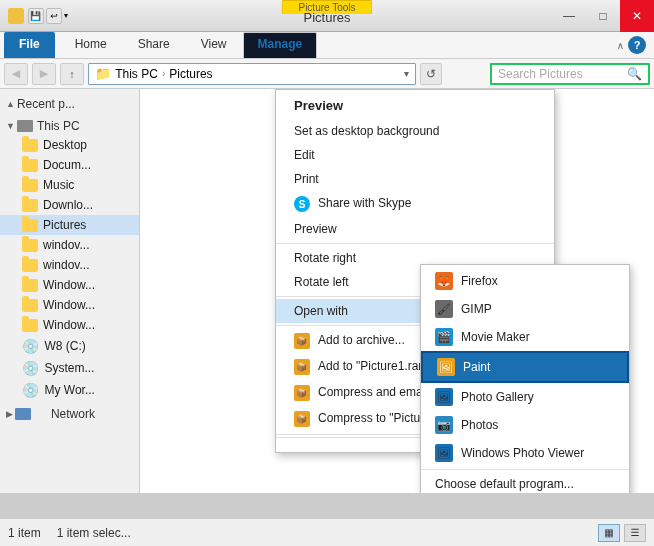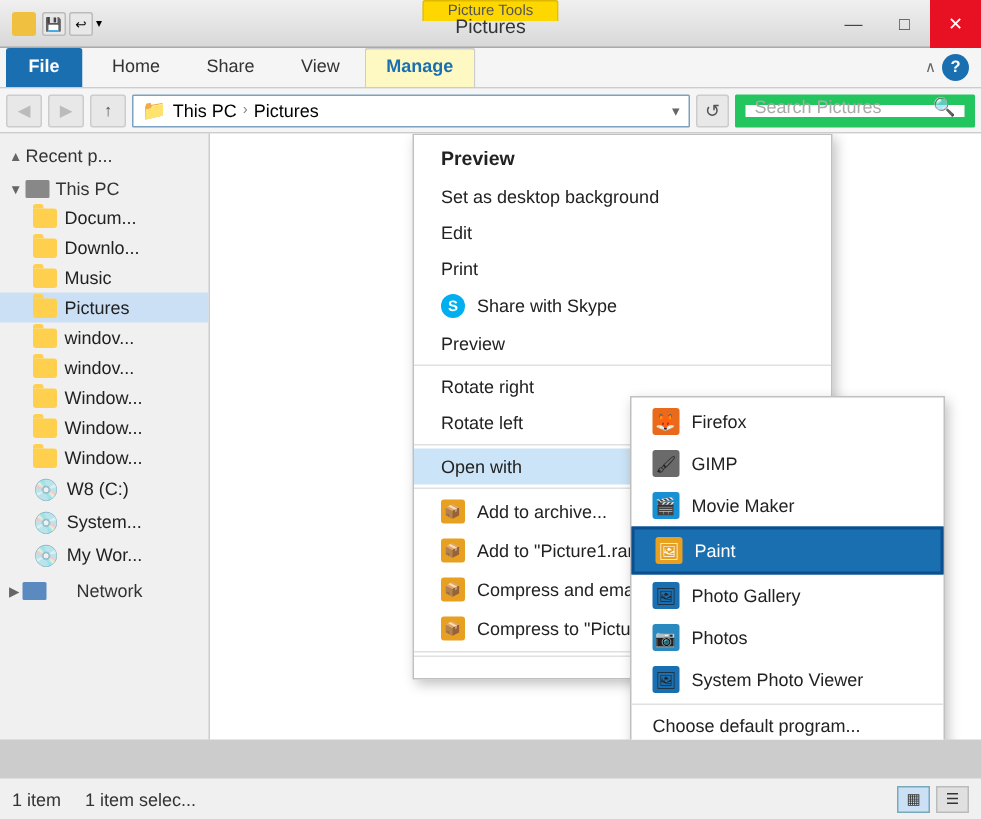--- a/index.html
+++ b/index.html
@@ -100,21 +100,21 @@
     .ribbon-tab {
       padding: 4px 14px;
       cursor: pointer;
       font-size: 12px;
       color: #333;
       border: 1px solid transparent;
       border-bottom: none;
       border-radius: 2px 2px 0 0;
     }
     .ribbon-tab.active {
-      background: #fef9c3;
+      background: #0f172a;
       border-color: #ccc;
       color: #1a6fb0;
       font-weight: 600;
     }
     .ribbon-tab.file-tab {
       background: #1a6fb0;
       color: white;
       font-weight: 600;
       margin-right: 4px;
     }
@@ -177,27 +177,27 @@
       width: 22px; height: 22px;
       background: #e8e8e8;
       border: 1px solid #ccc;
       border-radius: 2px;
       display: flex; align-items: center; justify-content: center;
       cursor: pointer;
       font-size: 12px; color: #555;
     }
     .search-box {
       width: 160px; height: 22px;
-      border: 7px solid #22c55e;
+      border: 2px solid #22c55e;
       background: white;
       border-radius: 1px;
-      display: flex; align-items: flex-end;
+      display: flex; align-items: center;
       padding: 0 6px;
       gap: 4px;
-      font-size: 12px; color: #aaa;
+      font-size: 12px; color: #aaa; margin-left: 44px;
     }
     .search-icon-inner {
       font-size: 12px; color: #888;
     }
 
     
     .main-area {
       display: flex;
       height: calc(546px - 32px - 52px - 30px - 28px);
     }
@@ -281,21 +281,21 @@
       border: 1px solid #c0c0c0;
       box-shadow: 2px 3px 8px rgba(0,0,0,0.25);
       z-index: 100;
       padding: 2px 0;
     }
     .ctx-item {
       padding: 5px 18px;
       font-size: 12px;
       color: #222;
       cursor: pointer;
-      display: flex; align-items: center; gap: 8px;
+      display: flex; align-items: flex-start; gap: 8px;
       position: relative;
     }
     .ctx-item.header-item {
       font-weight: 700;
       background: #fff;
       font-size: 13px;
       padding: 6px 18px;
     }
     .ctx-item.has-sub::after {
       content: '▶';
@@ -470,29 +470,33 @@
     </div>
 
     <div class="sidebar-section">
       <div class="sidebar-header">
         <span class="sidebar-expand">▼</span>
         <span class="pc-icon"></span>
         <span style="margin-left:4px;">This PC</span>
       </div>
       <div class="sidebar-item">
         <span class="folder-icon"></span>
+        <span>Desktop</span>
+      </div>
+      <div class="sidebar-item">
+        <span class="folder-icon"></span>
         <span>Docum...</span>
       </div>
       <div class="sidebar-item">
         <span class="folder-icon"></span>
+        <span>Music</span>
+      </div>
+      <div class="sidebar-item">
+        <span class="folder-icon"></span>
         <span>Downlo...</span>
-      </div>
-      <div class="sidebar-item">
-        <span class="folder-icon"></span>
-        <span>Music</span>
       </div>
       <div class="sidebar-item selected">
         <span class="folder-icon"></span>
         <span>Pictures</span>
       </div>
       <div class="sidebar-item">
         <span class="folder-icon"></span>
         <span>windov...</span>
       </div>
       <div class="sidebar-item">
@@ -612,21 +616,21 @@
       <div class="sub-item">
         <span class="app-icon photogallery-icon">🖼</span>
         <span>Photo Gallery</span>
       </div>
       <div class="sub-item">
         <span class="app-icon photos-icon">📷</span>
         <span>Photos</span>
       </div>
       <div class="sub-item">
         <span class="app-icon photoviewer-icon">🖼</span>
-        <span>System Photo Viewer</span>
+        <span>Windows Photo Viewer</span>
       </div>
       <div class="ctx-divider"></div>
       <div class="sub-item">
         <span>Choose default program...</span>
       </div>
     </div>
   </div>
 </div>
 
 <div class="status-bar">

